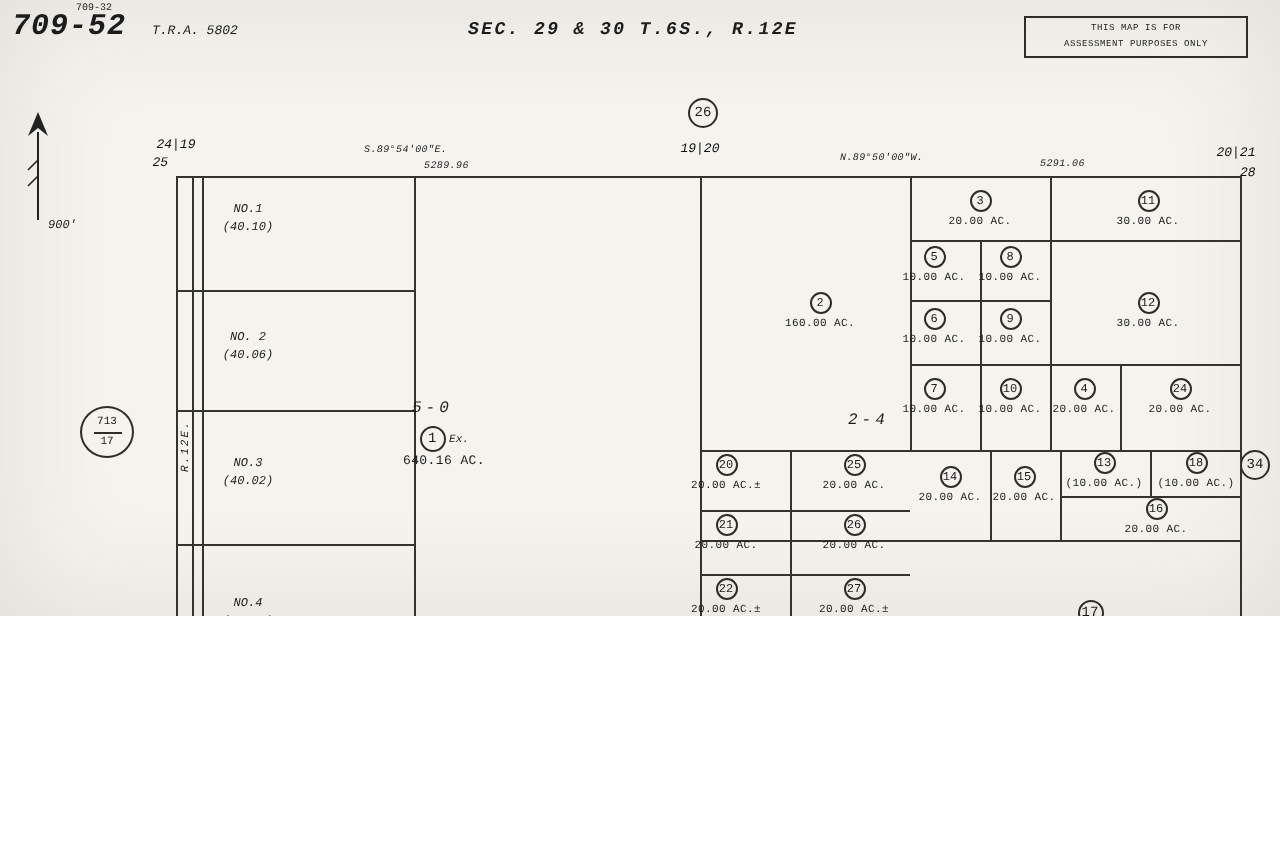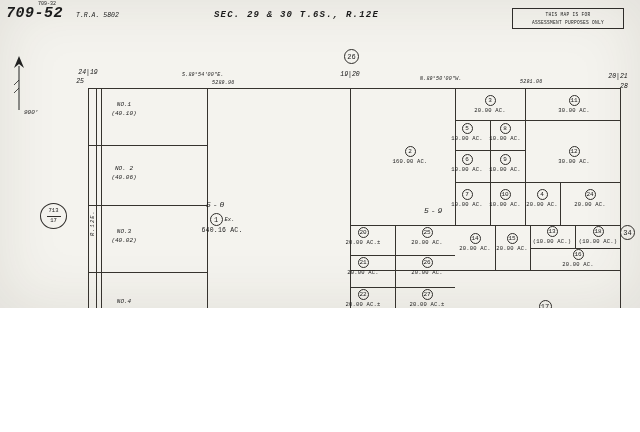--- a/index.html
+++ b/index.html
@@ -30,21 +30,21 @@
   .sheettitle{font-size:9px;font-weight:700;font-style:italic;letter-spacing:1.2px}
 </style>
 </head>
 <body>
 
 <div class="canvas">
 
   <span class="t" style="left:38px;top:2px;font-size:5px">709-32</span>
   <span class="t mapid" style="left:6px;top:6px">709-52</span>
   <span class="t" style="left:76px;top:13px;font-size:6.5px;font-style:italic">T.R.A. 5802</span>
-  <span class="t sheettitle" style="left:214px;top:11px">SEC. 29 &amp; 30   T.6S., R.12E</span>
+  <span class="t sheettitle" style="left:234px;top:11px">SEC. 29 &amp; 30   T.6S., R.12E</span>
 
   <div class="notebox" style="left:512px;top:8px;width:112px;height:21px">
     <span>THIS MAP IS FOR</span>
     <span>ASSESSMENT PURPOSES ONLY</span>
   </div>
 
   <div class="circref" style="left:344px;top:49px;width:15px;height:15px">26</div>
   <div class="ellref" style="left:40px;top:203px;width:27px;height:26px">
     <span>713</span>
     <i class="div"></i>
@@ -106,21 +106,21 @@
   <div class="ln" style="left:395px;top:225px;width:1px;height:120px"></div>
   <div class="ln" style="left:350px;top:255px;width:105px;height:1px"></div>
   <div class="ln" style="left:350px;top:287px;width:105px;height:1px"></div>
   <div class="ln" style="left:350px;top:317px;width:105px;height:1px"></div>
   <div class="ln" style="left:495px;top:225px;width:1px;height:45px"></div>
   <div class="ln" style="left:530px;top:225px;width:1px;height:45px"></div>
   <div class="ln" style="left:530px;top:248px;width:90px;height:1px"></div>
   <div class="ln" style="left:575px;top:225px;width:1px;height:23px"></div>
 
   <span class="t sec" style="left:206px;top:201px">5-0</span>
-  <span class="t sec" style="left:424px;top:207px">5-9</span>
+  <span class="t sec" style="left:424px;top:207px">2-4</span>
 
   <div class="lot" style="left:99px;top:101px">
       <span>NO.1</span>
       <span>(40.10)</span>
     </div>
   <div class="lot" style="left:99px;top:165px">
       <span>NO. 2</span>
       <span>(40.06)</span>
     </div>
   <div class="lot" style="left:99px;top:228px">

